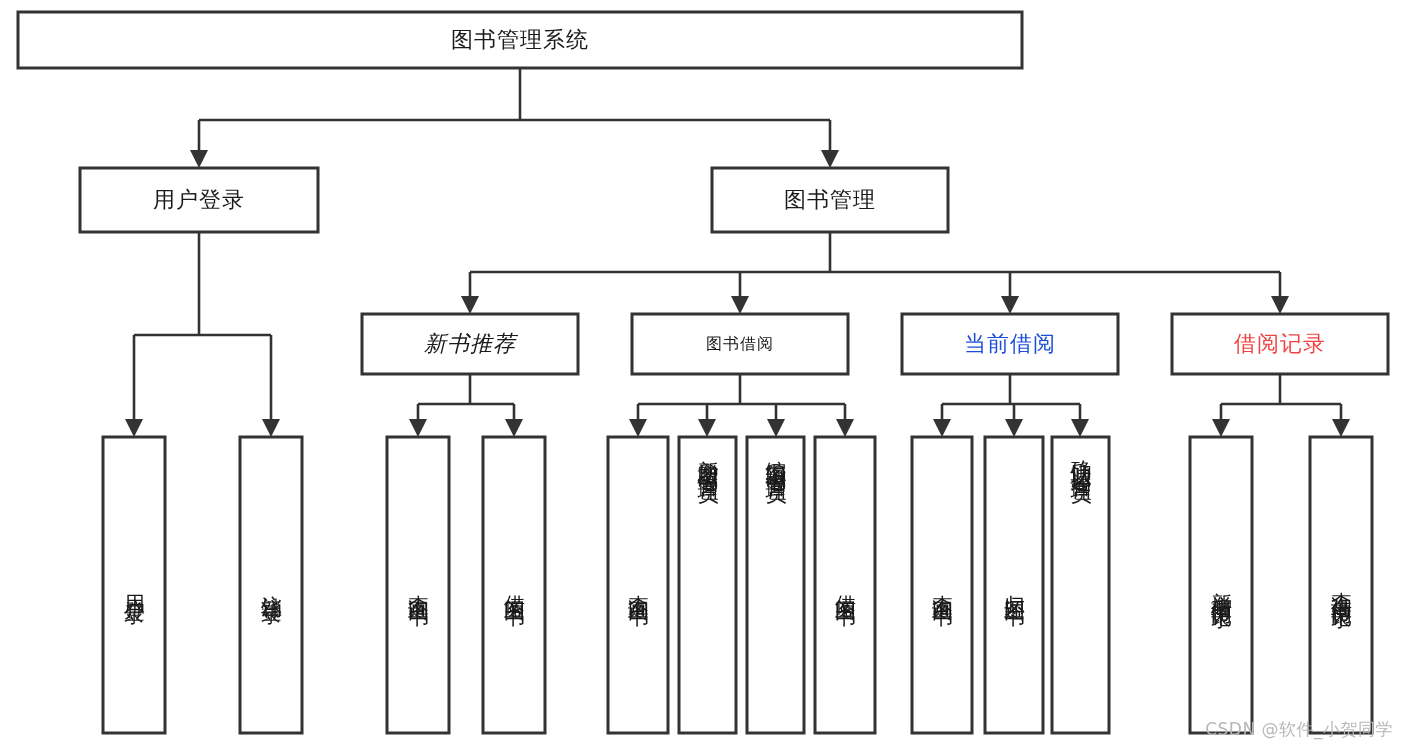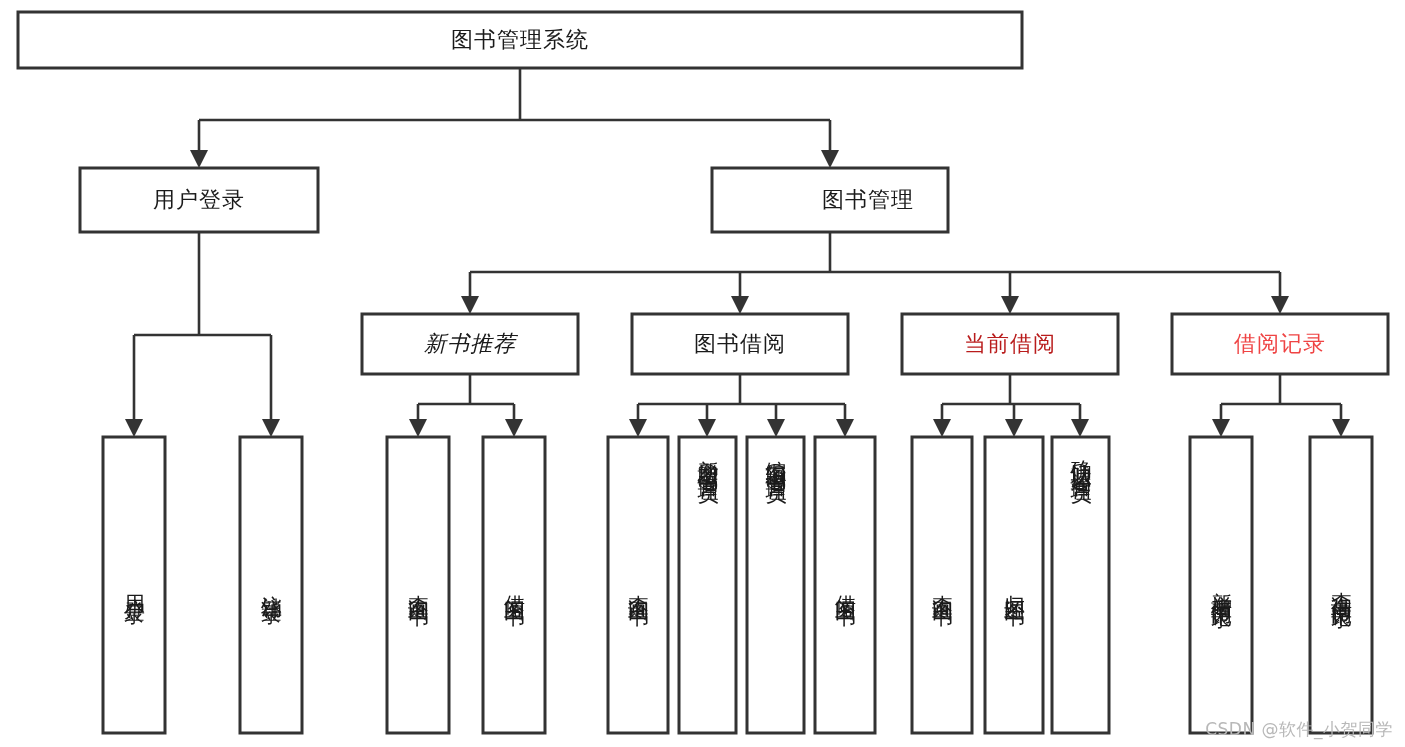--- a/index.html
+++ b/index.html
@@ -198,32 +198,32 @@
 
   <div style="position:absolute;left:0;top:0;width:1405px;height:747px;pointer-events:none;">
 
     <div style="position:absolute;left:18px;top:12px;width:1004px;height:56px;display:flex;align-items:center;justify-content:center;">
       <span style="font-size:22px;color:#1a1a1a;letter-spacing:1px;">图书管理系统</span>
     </div>
 
     <div style="position:absolute;left:80px;top:168px;width:238px;height:64px;display:flex;align-items:center;justify-content:center;">
       <span style="font-size:22px;color:#1a1a1a;letter-spacing:1px;">用户登录</span>
     </div>
-    <div style="position:absolute;left:712px;top:168px;width:236px;height:64px;display:flex;align-items:center;justify-content:center;padding-left:38px;">
+    <div style="position:absolute;left:712px;top:168px;width:236px;height:64px;display:flex;align-items:center;justify-content:center;">
       <span style="font-size:22px;color:#1a1a1a;letter-spacing:1px;">图书管理</span>
     </div>
 
     <div style="position:absolute;left:362px;top:314px;width:216px;height:60px;display:flex;align-items:center;justify-content:center;font-style:italic;">
       <span style="font-size:22px;color:#1a1a1a;letter-spacing:1px;">新书推荐</span>
     </div>
     <div style="position:absolute;left:632px;top:314px;width:216px;height:60px;display:flex;align-items:center;justify-content:center;">
-      <span style="font-size:22px;color:#1a1a1a;letter-spacing:1px;">图书借阅</span>
+      <span style="font-size:16px;color:#1a1a1a;letter-spacing:1px;">图书借阅</span>
     </div>
     <div style="position:absolute;left:902px;top:314px;width:216px;height:60px;display:flex;align-items:center;justify-content:center;">
-      <span style="font-size:22px;color:#b91c1c;letter-spacing:1px;">当前借阅</span>
+      <span style="font-size:22px;color:#1d4ed8;letter-spacing:1px;">当前借阅</span>
     </div>
     <div style="position:absolute;left:1172px;top:314px;width:216px;height:60px;display:flex;align-items:center;justify-content:center;">
       <span style="font-size:22px;color:#ef4444;letter-spacing:1px;">借阅记录</span>
     </div>
 
     <div class="vert-wrap" style="position:absolute;left:103px;top:437px;width:62px;height:296px;">
       <span class="vert-text">用户登录</span>
     </div>
     <div class="vert-wrap" style="position:absolute;left:240px;top:437px;width:62px;height:296px;">
       <span class="vert-text">注销登录</span>

